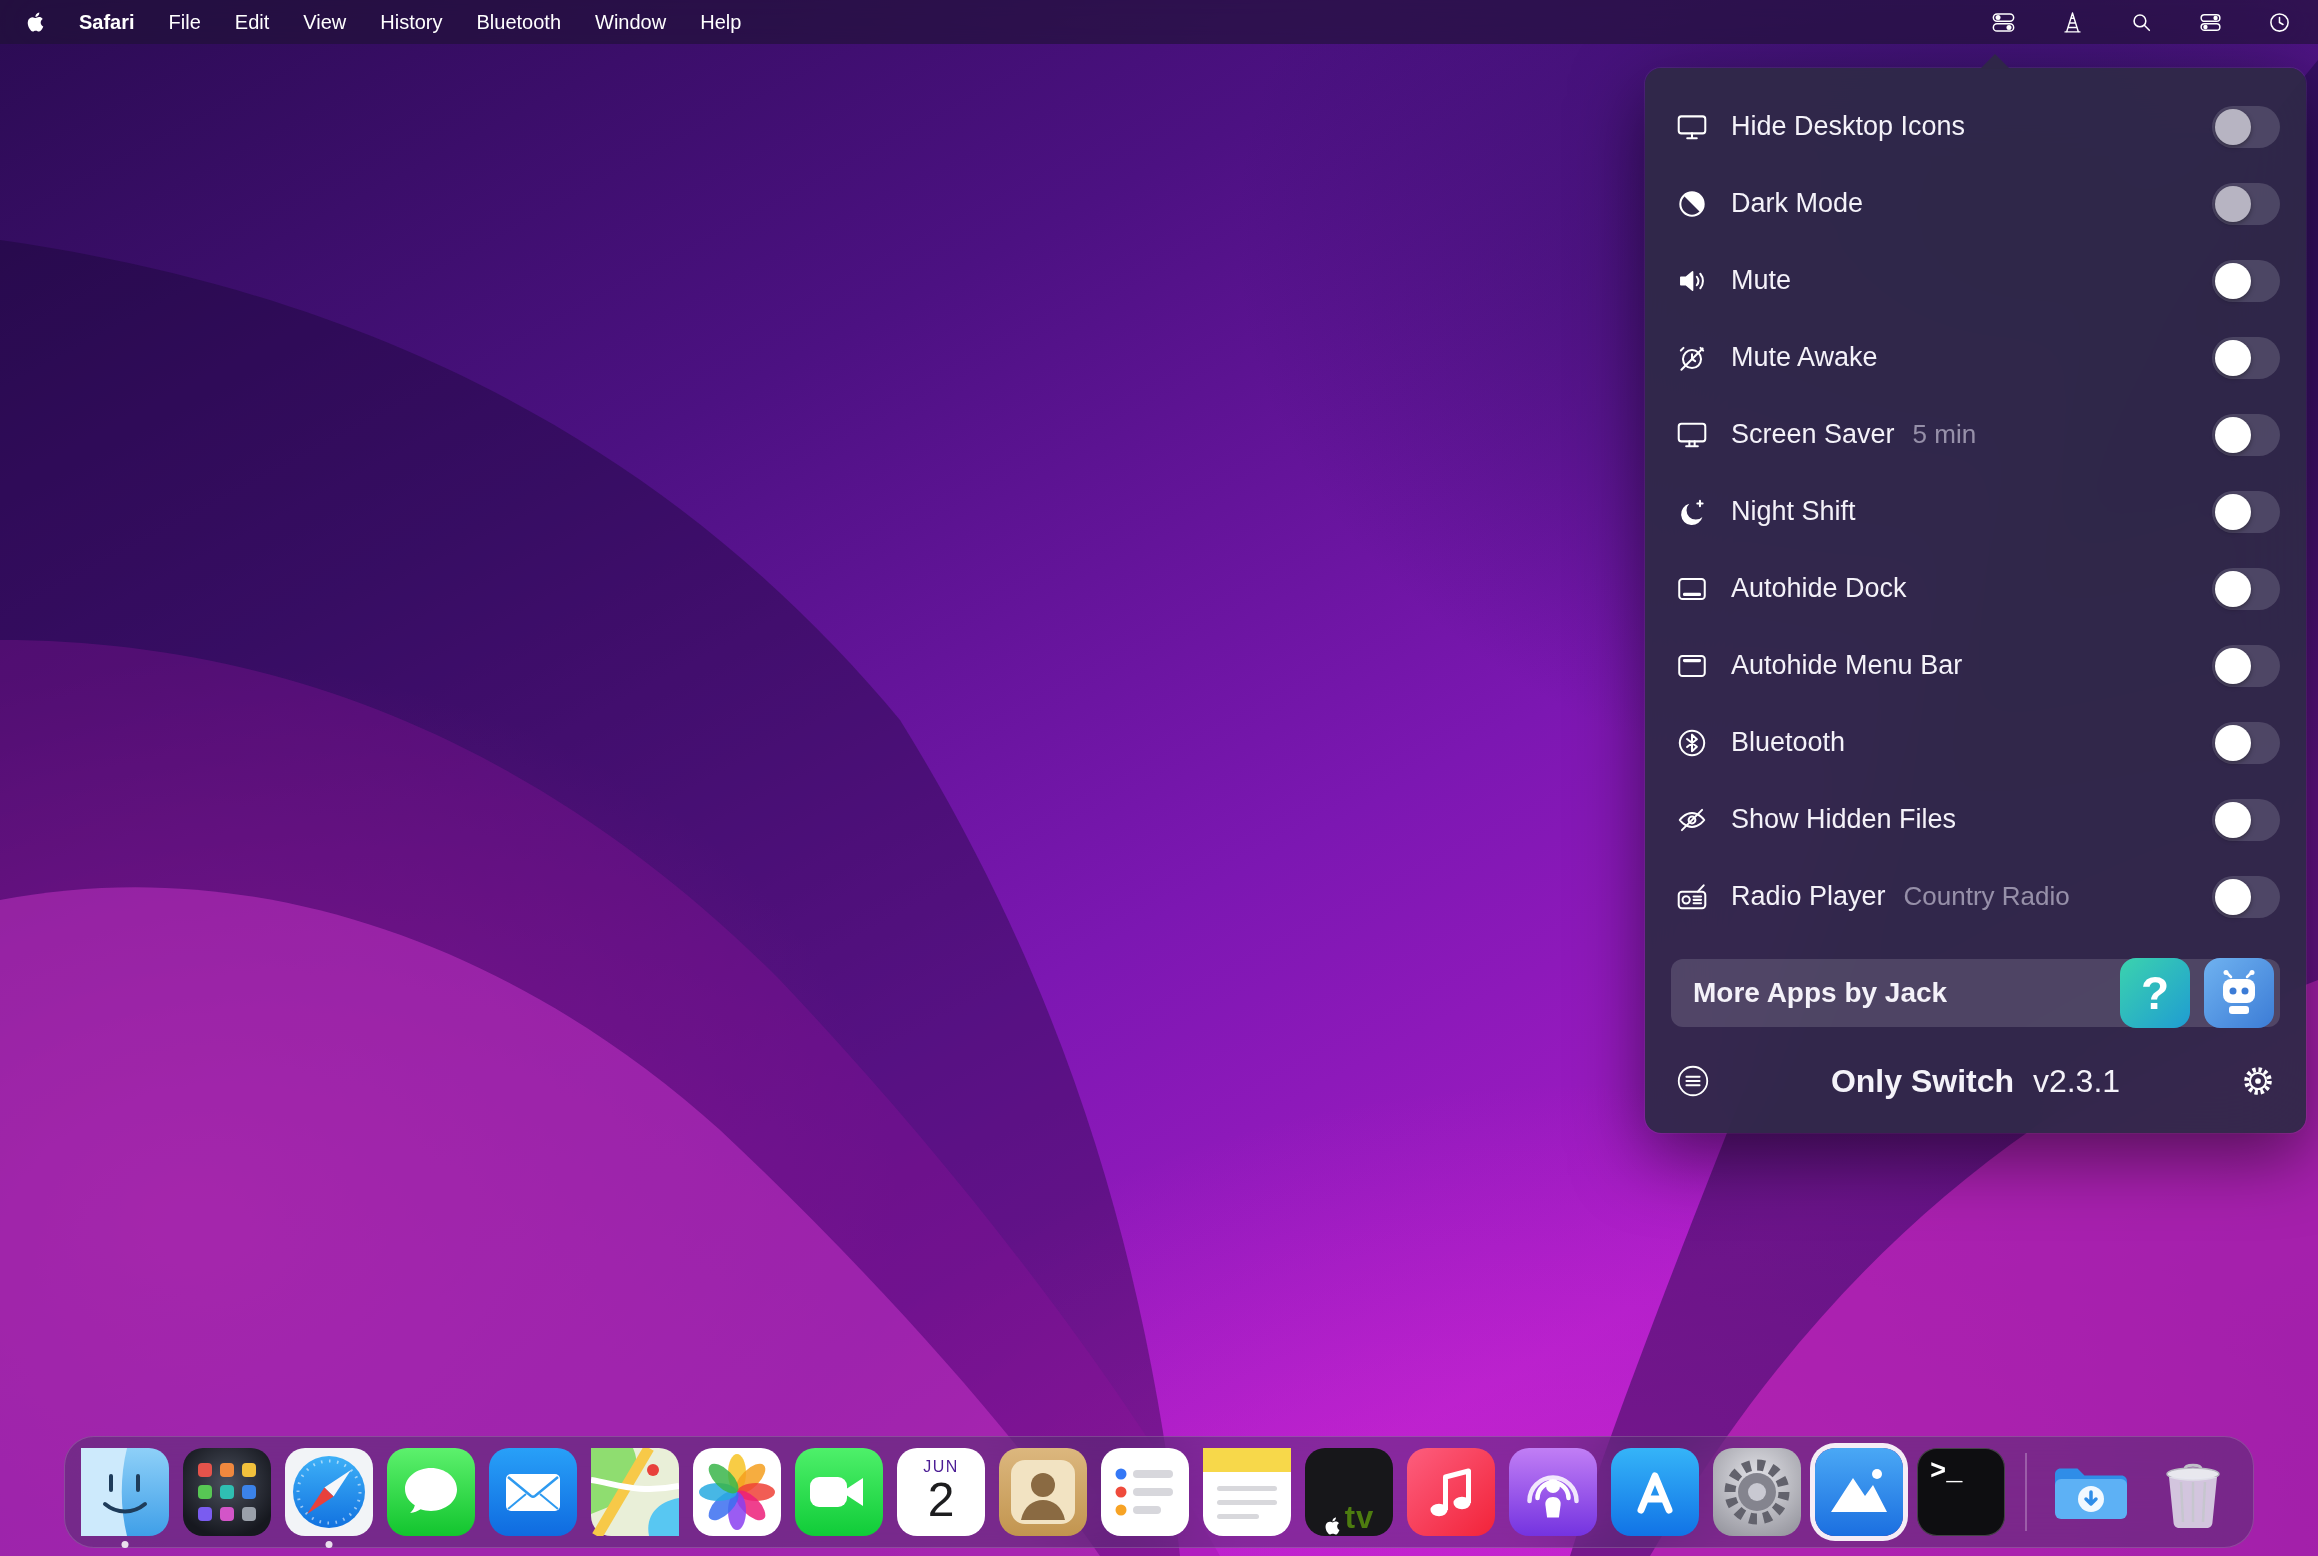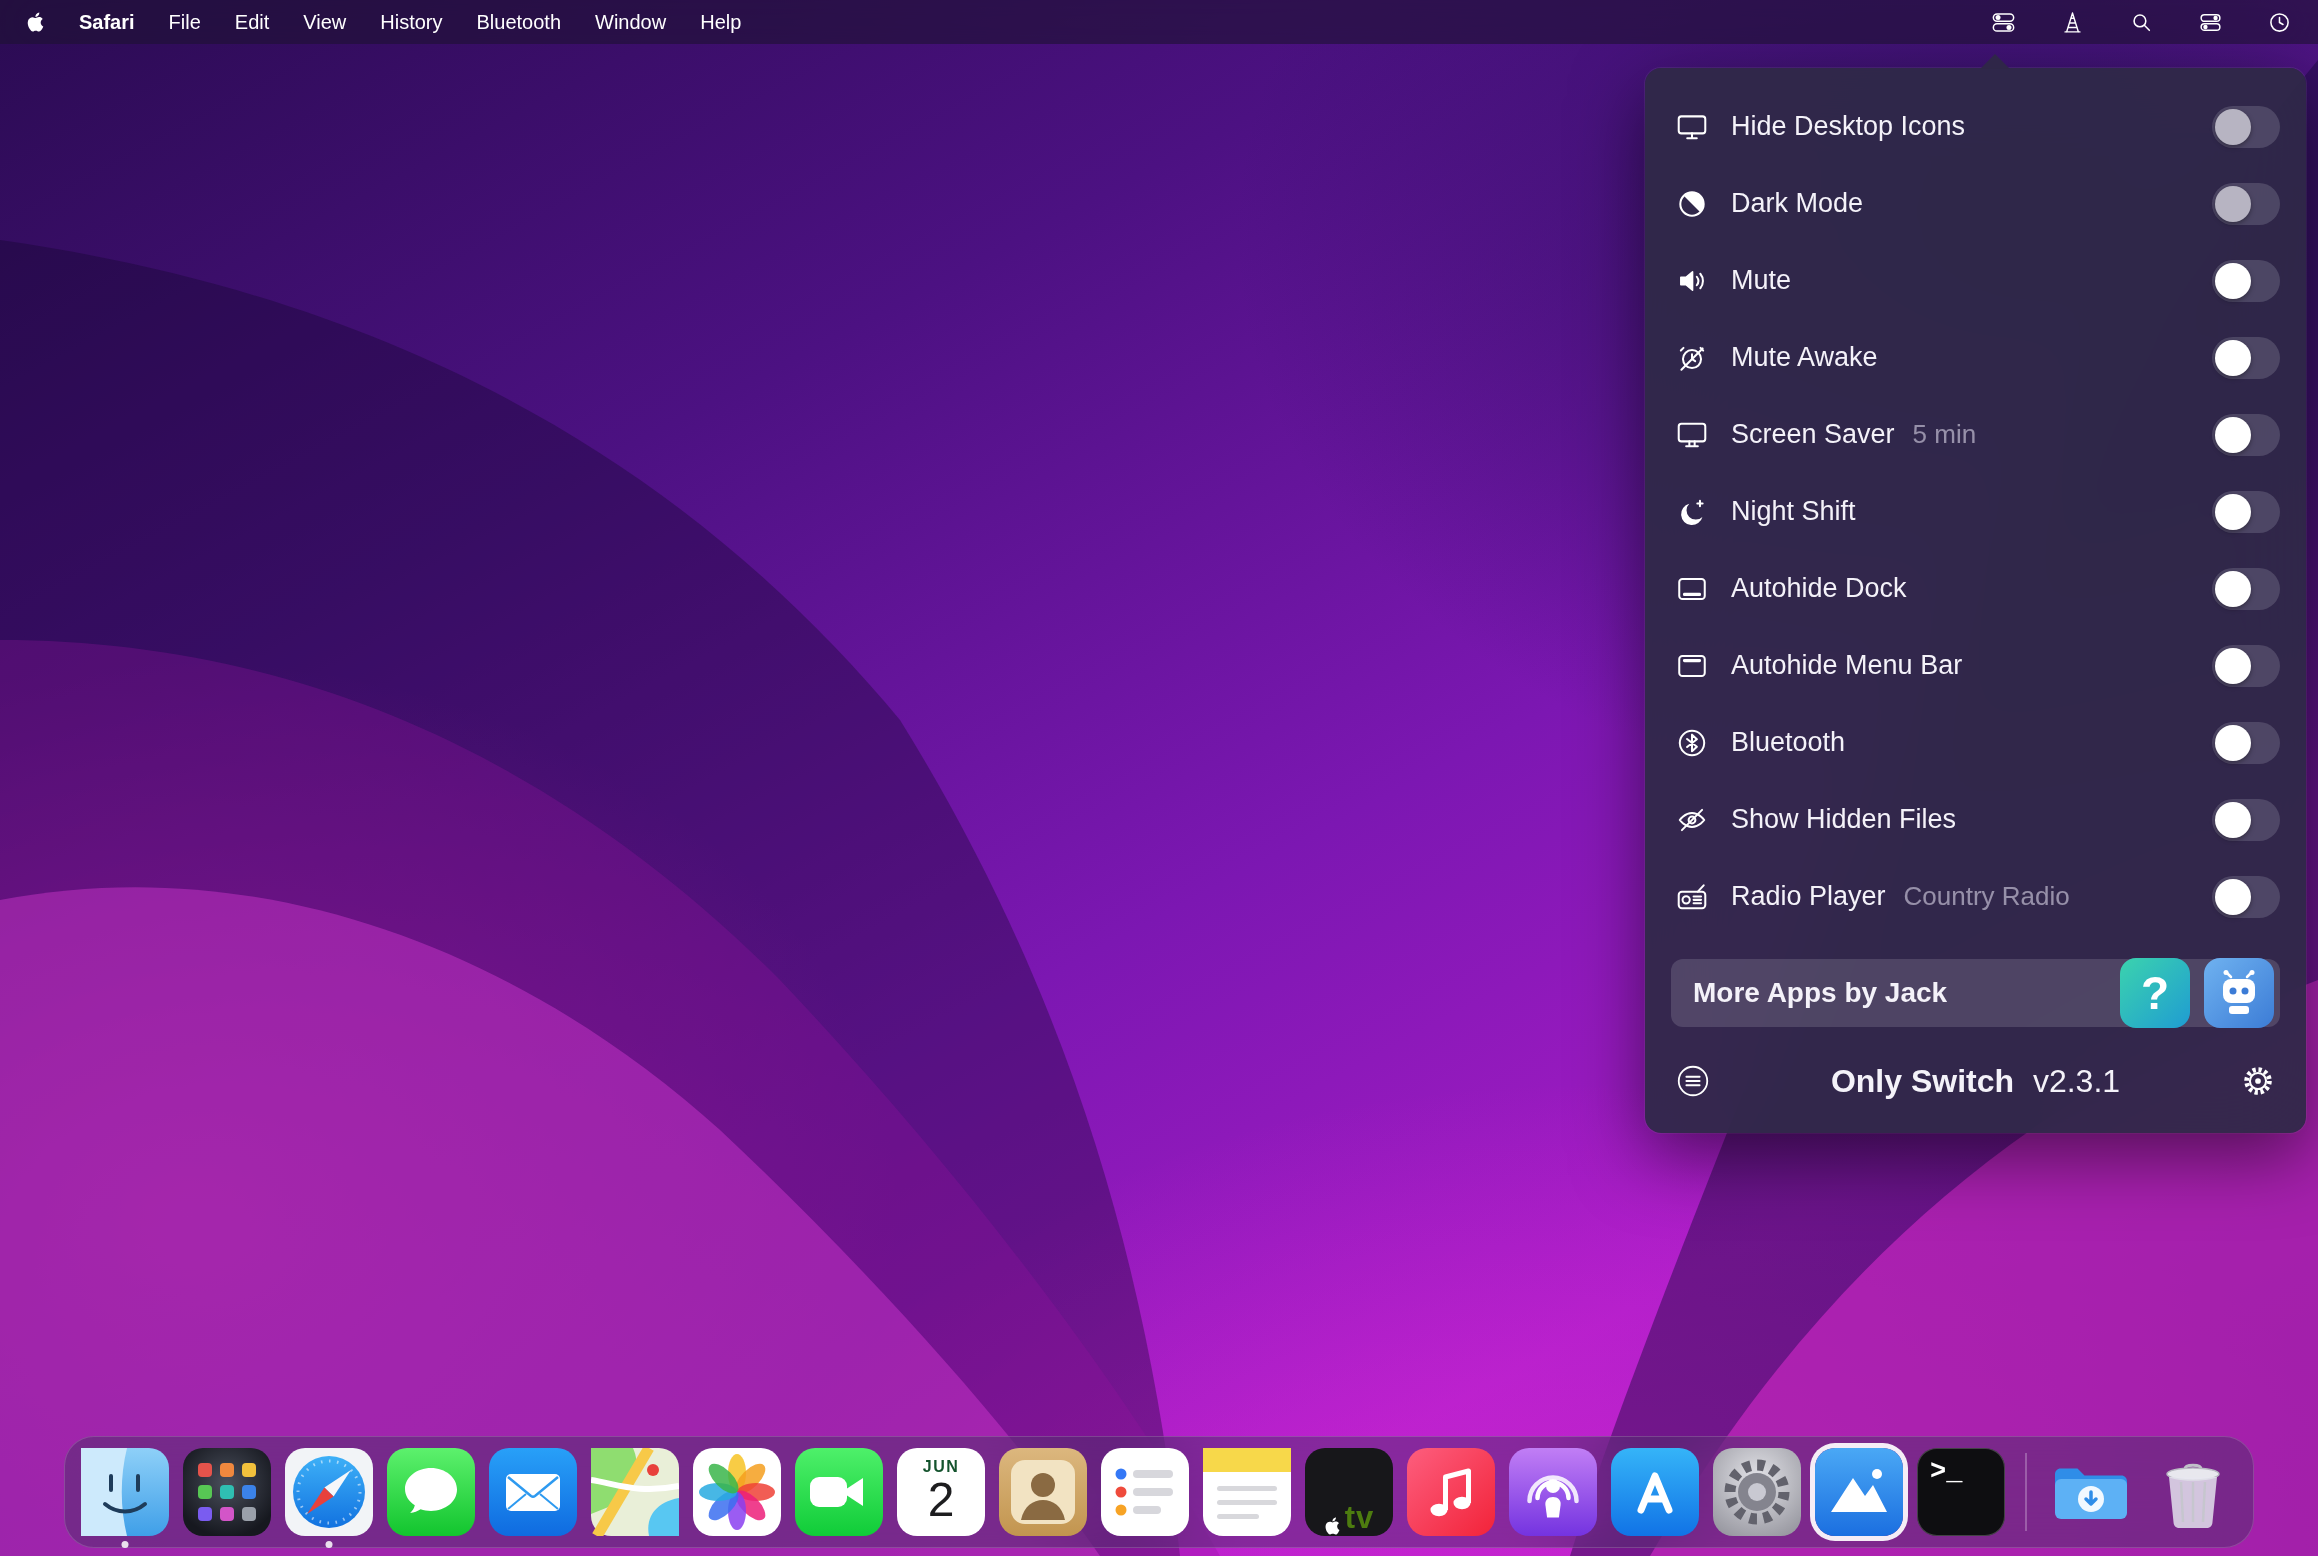--- a/index.html
+++ b/index.html
@@ -103,21 +103,21 @@
   .bg-music{background:linear-gradient(135deg,#fd5e7e,#f22339);}
   .bg-podcasts{background:linear-gradient(180deg,#c17ef5,#7433e0);}
   .bg-appstore{background:linear-gradient(180deg,#35b4f8,#1173e6);}
   .bg-sysprefs{background:radial-gradient(circle at 50% 35%,#e3e3e8,#8f8f98);}
   .bg-mountain{background:linear-gradient(180deg,#4aa8f5,#1b6fe0);box-shadow:0 0 0 5px rgba(255,255,255,.92);}
   .bg-terminal{background:#0e0e11;box-shadow:inset 0 0 0 1px rgba(255,255,255,.22);}
   .lp-grid{position:absolute;inset:0;display:grid;grid-template-columns:repeat(3,14px);
     grid-template-rows:repeat(3,14px);gap:8px;justify-content:center;align-content:center;}
   .lp-grid i{border-radius:4px;display:block;}
   .cal-m{position:absolute;top:10px;left:0;right:0;text-align:center;
-    font-size:16px;font-weight:700;letter-spacing:1.5px;color:#14532d;}
+    font-size:16px;font-weight:400;letter-spacing:1.5px;color:#4c1d95;}
   .cal-d{position:absolute;top:24px;left:0;right:0;text-align:center;
     font-size:48px;font-weight:300;color:#1d1d1f;}
   .tv-wrap{position:absolute;inset:0;display:flex;align-items:flex-end;justify-content:center;gap:4px;color:#4d7c0f;}
   .tv-wrap svg{width:17px;height:20px;fill:#fff;margin-top:-2px;}
   .tv-wrap span{font-size:31px;font-weight:700;letter-spacing:1px;}
   .term-glyph{position:absolute;top:9px;left:13px;color:#fff;font-size:27px;font-weight:700;
     font-family:"Liberation Mono","DejaVu Sans Mono",monospace;}
 </style>
 </head>
 <body>

